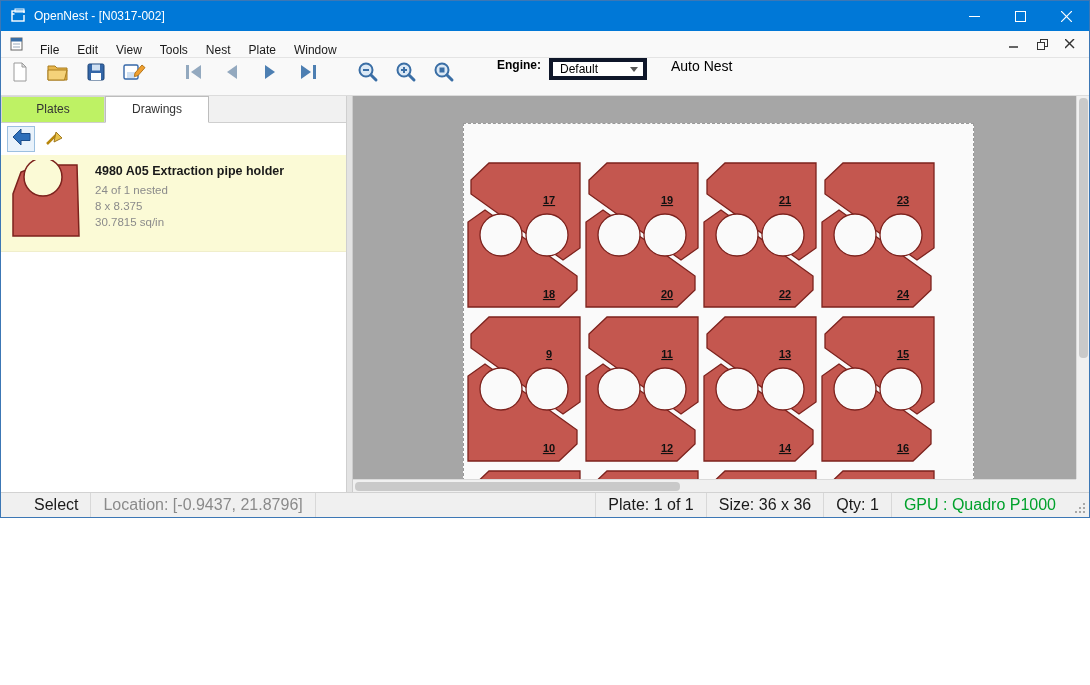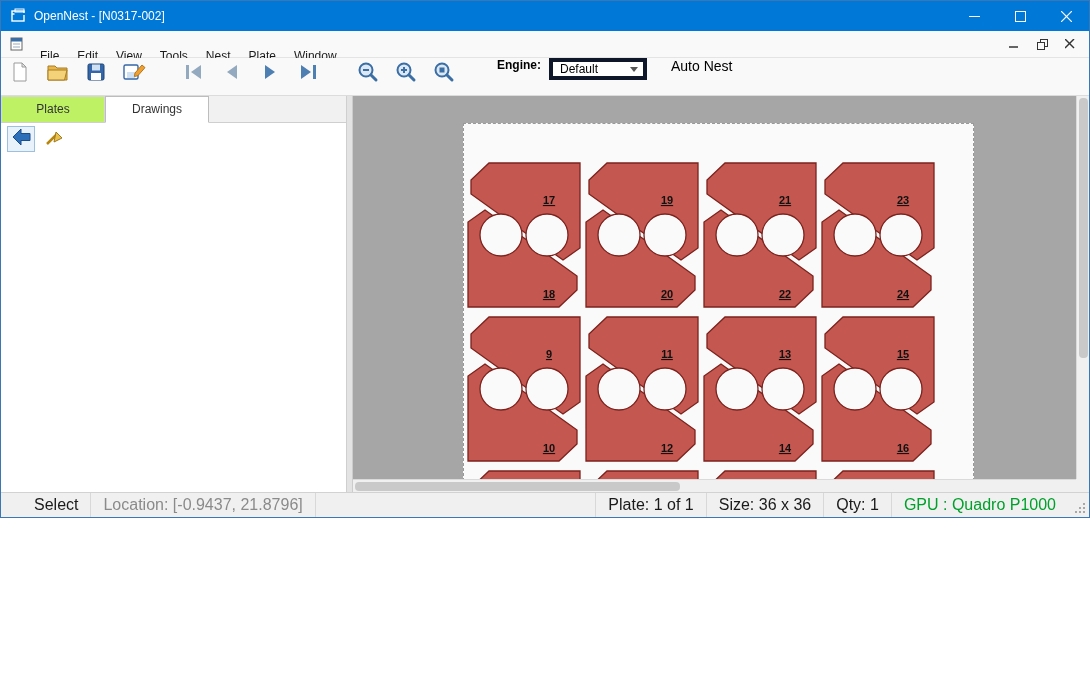--- a/index.html
+++ b/index.html
@@ -9,21 +9,21 @@
   
   .titlebar{position:absolute;top:0;left:0;right:0;height:30px;background:#0078d7;display:flex;align-items:center;color:#fff;}
   .titlebar .app-ico{margin:0 8px 0 9px;display:flex;}
   .title-text{font-size:12px;}
   .tb-btns{margin-left:auto;display:flex;height:100%;}
   .tb-btn{width:46px;height:100%;display:flex;align-items:center;justify-content:center;}
 
   
   .menubar{position:absolute;top:30px;left:0;right:0;height:27px;background:#f9f9f9;border-bottom:1px solid #e4e4e4;display:flex;align-items:center;}
   .doc-ico{margin:0 6px 0 8px;display:flex;}
-  .menu-item{padding:12px 9px;font-size:12px;color:#1a1a1a;height:26px;line-height:26px;cursor:default;}
+  .menu-item{padding:6px 9px;font-size:12px;color:#1a1a1a;height:26px;line-height:26px;cursor:default;}
   .mdi-btns{margin-left:auto;display:flex;align-items:center;padding-right:6px;gap:2px;}
   .mdi-btn{width:26px;height:22px;display:flex;align-items:center;justify-content:center;}
 
   
   .toolbar{position:absolute;top:57px;left:0;right:0;height:38px;background:#f9f9f9;border-bottom:1px solid #dcdcdc;display:flex;align-items:flex-start;}
   .tbtn{width:32px;height:32px;display:flex;align-items:center;justify-content:center;margin:0 3px;}
   .tgap{width:22px;}
   .engine-label{font-size:12px;font-weight:bold;margin:0 8px 0 34px;}
   .combo{width:98px;height:22px;background:#fff;border:4px solid #0f172a;display:flex;align-items:center;padding:0 5px 0 7px;font-size:12px;}
   .combo-arrow{margin-left:auto;width:0;height:0;border-left:4px solid transparent;border-right:4px solid transparent;border-top:5px solid #555;}
@@ -256,20 +256,34 @@
         </div>
         <div class="pbtn">
           <span>
             <svg width="22" height="20">
                 <line x1="3" y1="17" x2="13" y2="7" stroke="#b8860b" stroke-width="2.5"></line>
                 <path d="M12,5 l6,6 -8,4 z" fill="#e8c24a" stroke="#a07820"></path>
               </svg>
           </span>
         </div>
       </div>
+      <div class="drawing-item">
+        <span class="thumb">
+          <svg width="74" height="80">
+            <path d="M 4,76 L 4,34 L 12,12 L 30,5 L 68,5 L 70,76 Z" fill="#c4574f" stroke="#7c221d" stroke-width="1.5"></path>
+            <circle cx="34" cy="17" r="19" fill="#fbfad6" stroke="#7c221d" stroke-width="1.5"></circle>
+          </svg>
+        </span>
+        <div class="d-text">
+          <div class="d-title">4980 A05 Extraction pipe holder</div>
+          <div class="d-line">24 of 1 nested</div>
+          <div class="d-line">8 x 8.375</div>
+          <div class="d-line">30.7815 sq/in</div>
+        </div>
+      </div>
     </div>
 
     <div class="splitter"></div>
 
     <div class="canvas">
       <div class="plate">
         <svg width="511" height="508" viewBox="0 0 511 508">
             <g transform="translate(1,36)">
               <path d="M 24,3 L 115,3 L 115,88 L 98,100 L 6,34 L 6,20 Z" fill="#c4574f" stroke="#7c221d" stroke-width="1.3"></path>
               <path d="M 94,147 L 3,147 L 3,62 L 20,50 L 112,116 L 112,130 Z" fill="#c4574f" stroke="#7c221d" stroke-width="1.3"></path>

